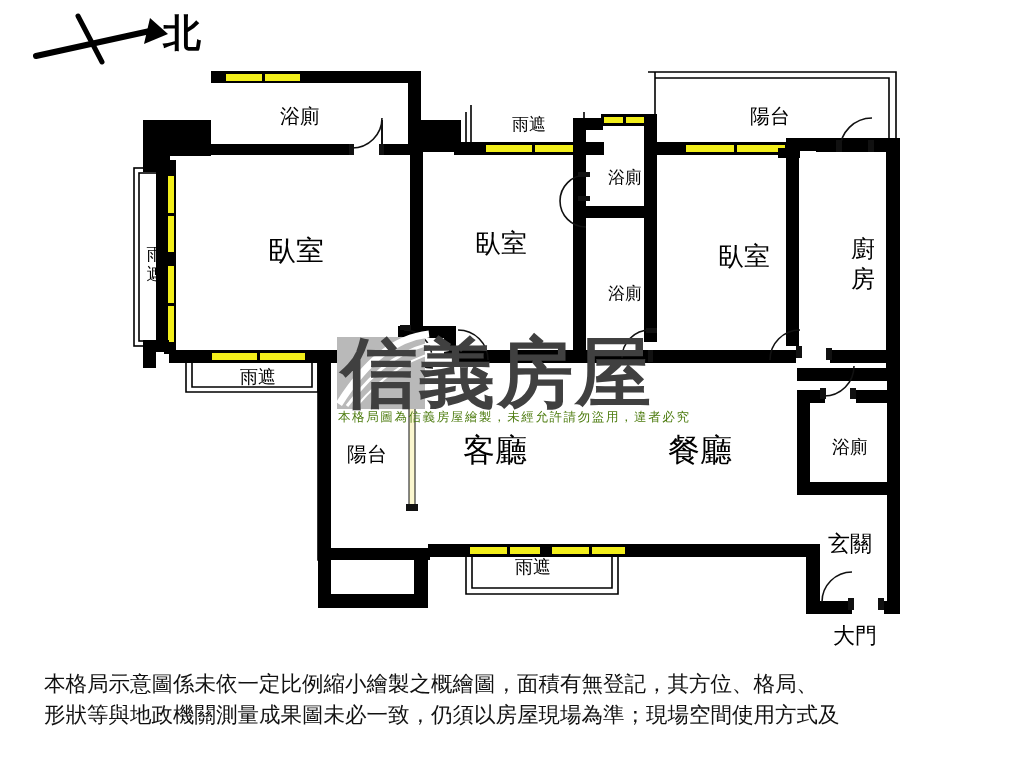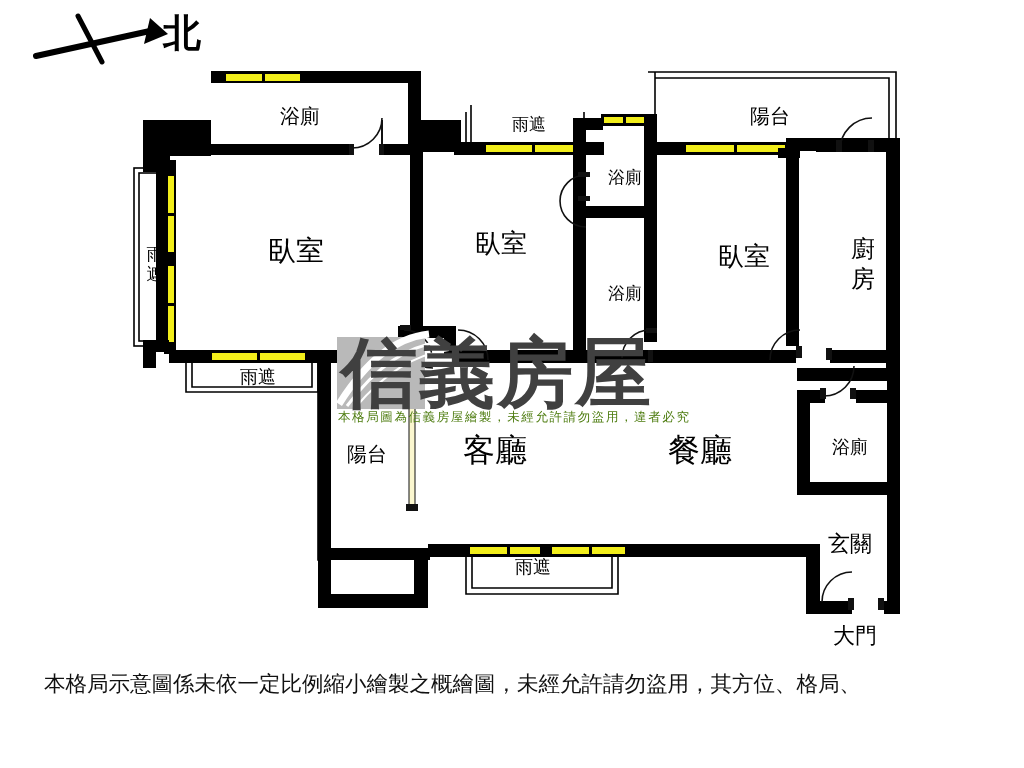--- a/index.html
+++ b/index.html
@@ -275,16 +275,17 @@
     <path d="M2,74 C30,30 58,8 92,4" fill="none" stroke="#ffffff" stroke-width="7"></path>
     <path d="M10,76 C40,36 70,16 104,12" fill="none" stroke="#ffffff" stroke-width="3"></path>
     <path d="M18,78 C48,42 78,24 112,20" fill="none" stroke="#ffffff" stroke-width="2"></path>
   </svg>
   <div class="wm-text">信義房屋</div>
   <div class="wm-sub">本格局圖為信義房屋繪製，未經允許請勿盜用，違者必究</div>
 
   <div class="compass-label">北</div>
 
   <div class="disclaimer">
-    <div>本格局示意圖係未依一定比例縮小繪製之概繪圖，未經允許請勿盜用，其方位、格局、</div>
+    <div>本格局示意圖係未依一定比例縮小繪製之概繪圖，面積有無登記，其方位、格局、</div>
+    <div>形狀等與地政機關測量成果圖未必一致，仍須以房屋現場為準；現場空間使用方式及</div>
   </div>
 
 </div>
 
 </body></html>

